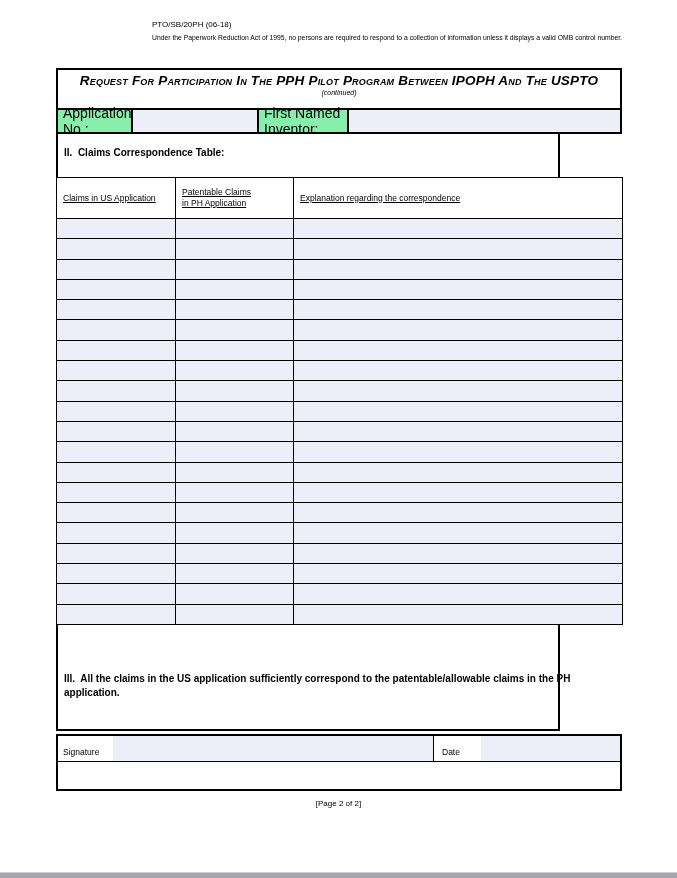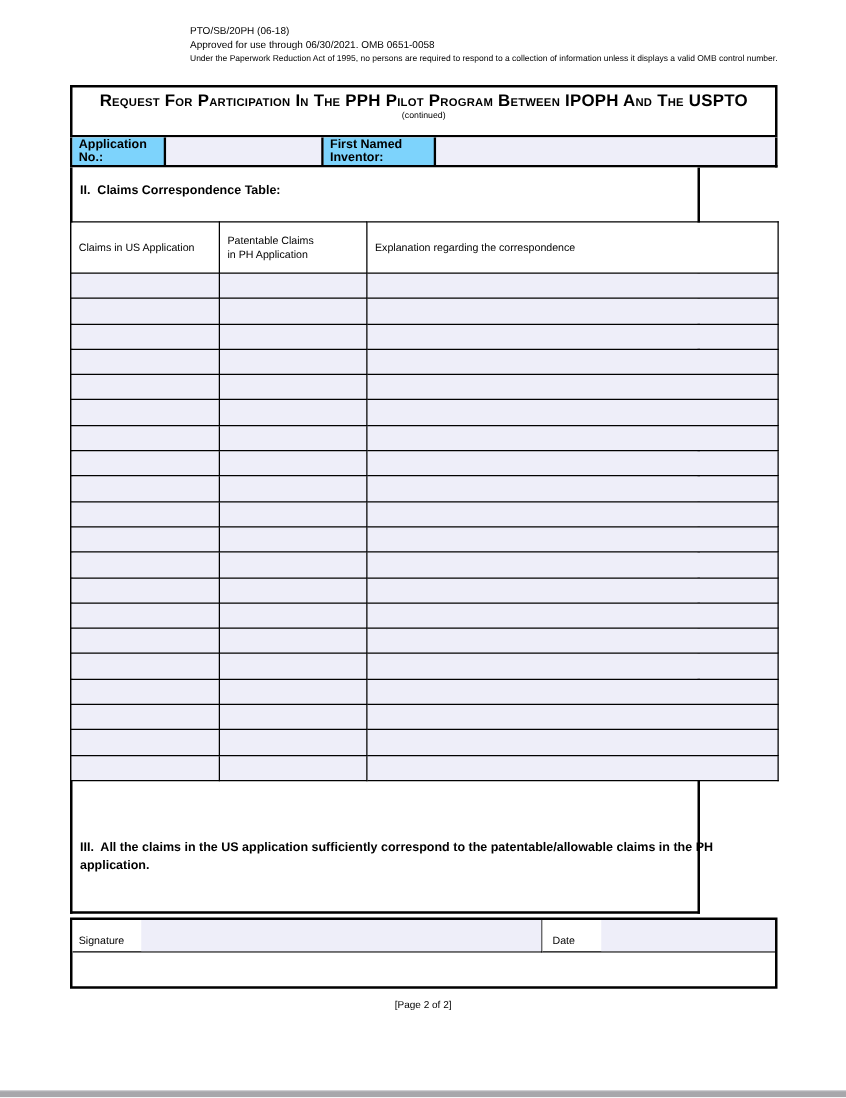--- a/index.html
+++ b/index.html
@@ -9,45 +9,45 @@
     font-family:"Liberation Sans", sans-serif; color:#000; overflow:hidden;
   }
 
   
   .meta { position:absolute; top:20px; right:55px; 
           font-size:8px; line-height:10.5px; }
   .meta .small { font-size:6.8px; margin-top:2px; }
 
   
   .title-box { position:absolute; left:56px; top:68px; width:566px; height:42px;
-               border:2px solid #000; text-align:center; background:#fff; }
+               border:2px solid #000; text-align:center; background:#fff;font-style:italic; }
   .title-main { font-weight:bold; font-variant:small-caps; font-size:13.5px;
                 letter-spacing:0.2px; margin-top:3px; }
   .title-sub { font-size:7px; margin-top:1px; }
 
   
   .app-row { position:absolute; left:56px; top:110px; width:566px; height:24px;
              border:0 solid #000; border-left-width:2px; border-right-width:2px;
              border-bottom-width:2px; display:flex; background:#fff; }
-  .app-row .lbl { font-size:10px; display:flex; align-items:center;
-                  padding-left:5px; background:#7dd3fc;font-weight:bold; }
+  .app-row .lbl { font-size:14px; display:flex; align-items:center;
+                  padding-left:5px; background:#86efac; }
   .app-row .fld { background:var(--field-fill); }
   .cell-r { border-right:2px solid #000; }
   .w-lbl1 { width:75px; } .w-fld1 { width:126px; } .w-lbl2 { width:90px; }
   .w-fld2 { flex:1; }
 
   
   .box2 { position:absolute; left:56px; top:134px; width:504px; height:597px;
           border:0 solid #000; border-left-width:2px; border-right-width:2px;
           border-bottom-width:2.5px; background:#fff; }
   .heading2 { font-weight:bold; font-size:10px; padding:13px 0 0 6px;
               white-space:pre-wrap; }
 
   table.claims { position:absolute; left:-2px; top:43px; width:566px;
-                 border-collapse:collapse; table-layout:fixed; }
+                 border-collapse:collapse; table-layout:fixed;text-decoration:underline; }
   table.claims th, table.claims td { border:1.5px solid #000; }
   table.claims th { height:41px; font-weight:normal; font-size:8.5px;
                     text-align:left; vertical-align:middle; padding-left:6px;
                     background:#fff; white-space:pre-line; line-height:11px; }
   table.claims td { height:20.3px; background:var(--field-fill); }
   .col-us { width:119px; } .col-ph { width:118px; } .col-exp { width:329px; }
 
   .section3 { position:absolute; left:6px; top:538px; width:552px;
               font-weight:bold; font-size:10px; line-height:13.5px;
               white-space:pre-wrap; }
@@ -79,21 +79,20 @@
   .bottom-bar { position:absolute; top:872px; left:0; width:100%; height:6px;
                 background:#a7a7ab; border-top:1.5px solid #cfcfd3; }
 </style>
 </head>
 <body>
 
 <div class="page">
 
   <div class="meta">
     <div>PTO/SB/20PH (06-18)</div>
-    <div>Approved for use through 06/30/2021. OMB 0651-0058</div>
     <div class="small">Under the Paperwork Reduction Act of 1995, no persons are required to respond to a collection of information unless it displays a valid OMB control number.</div>
   </div>
 
   <div class="title-box">
     <div class="title-main">Request For Participation In The PPH Pilot Program Between IPOPH And The USPTO</div>
     <div class="title-sub">(continued)</div>
   </div>
 
   <div class="app-row">
     <div class="lbl w-lbl1 cell-r">Application No.:</div>

